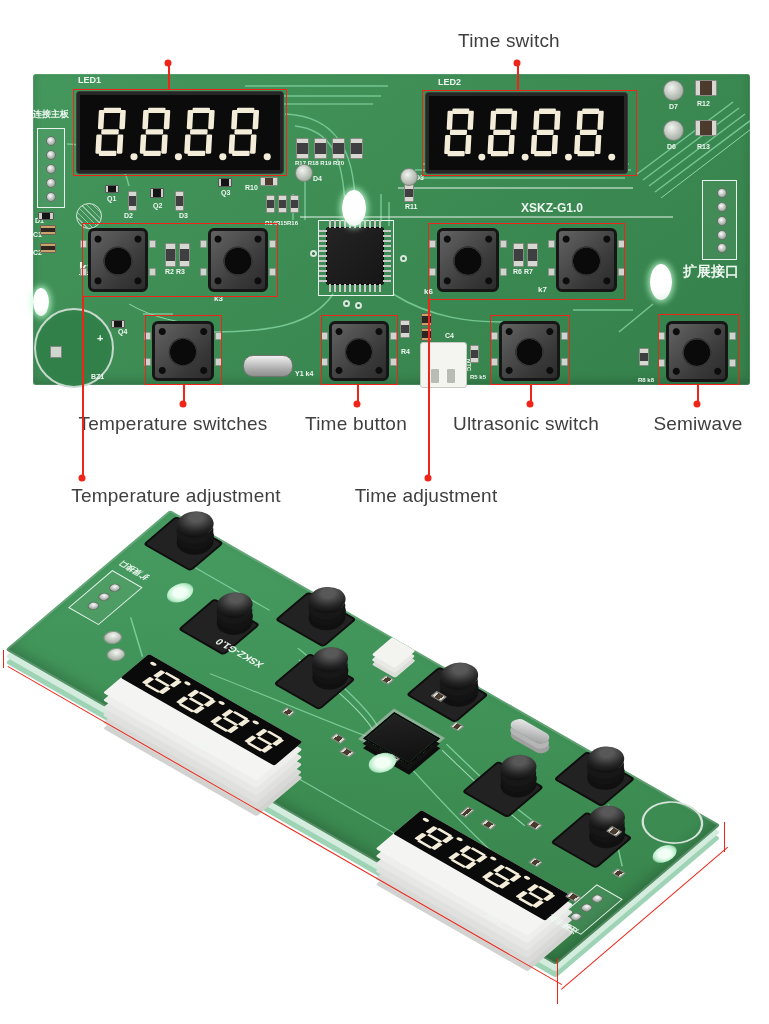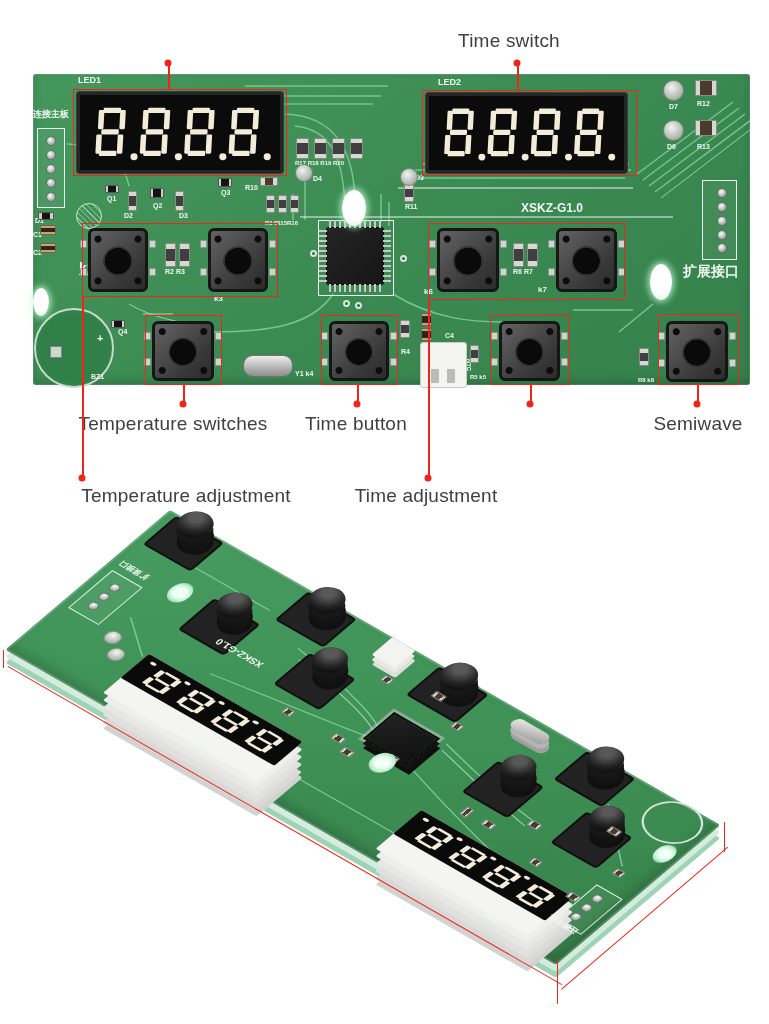--- a/index.html
+++ b/index.html
@@ -313,22 +313,23 @@
       <div class="nub" style="left: 528px; top: 284.2px;"></div>
       <div class="btn2d" style="left: 633px; top: 247px; width: 62px; height: 61px;"></div>
       <div class="nub" style="left: 625px; top: 257.98px;"></div>
       <div class="nub" style="left: 625px; top: 284.82px;"></div>
       <div class="nub" style="left: 696px; top: 257.98px;"></div>
       <div class="nub" style="left: 696px; top: 284.82px;"></div>
     </div>
 
   <div class="ann-label" style="left:173px;top:413px;">Temperature switches</div>
   <div class="ann-label" style="left:356px;top:413px;">Time button</div>
+  <div class="ann-label" style="left:526px;top:413px;">Ultrasonic switch</div>
   <div class="ann-label" style="left:698px;top:413px;">Semiwave</div>
-  <div class="ann-label" style="left:186px;top:485px;">Temperature adjustment</div>
+  <div class="ann-label" style="left:176px;top:485px;">Temperature adjustment</div>
   <div class="ann-label" style="left:426px;top:485px;">Time adjustment</div>
 
   <div class="b3layer" id="b3-under2"></div>
   <div class="b3layer" id="b3-under1"></div>
   <div class="b3layer" id="board3d">
     <svg width="634" height="216" style="position:absolute;left:0;top:0">
       <g fill="none" stroke="#7cc998" stroke-width="1.3">
         <path d="M200,60 C260,70 300,80 318,90"></path>
         <path d="M380,70 C420,80 460,90 500,95"></path>
         <path d="M160,130 C220,120 280,112 318,105"></path>

